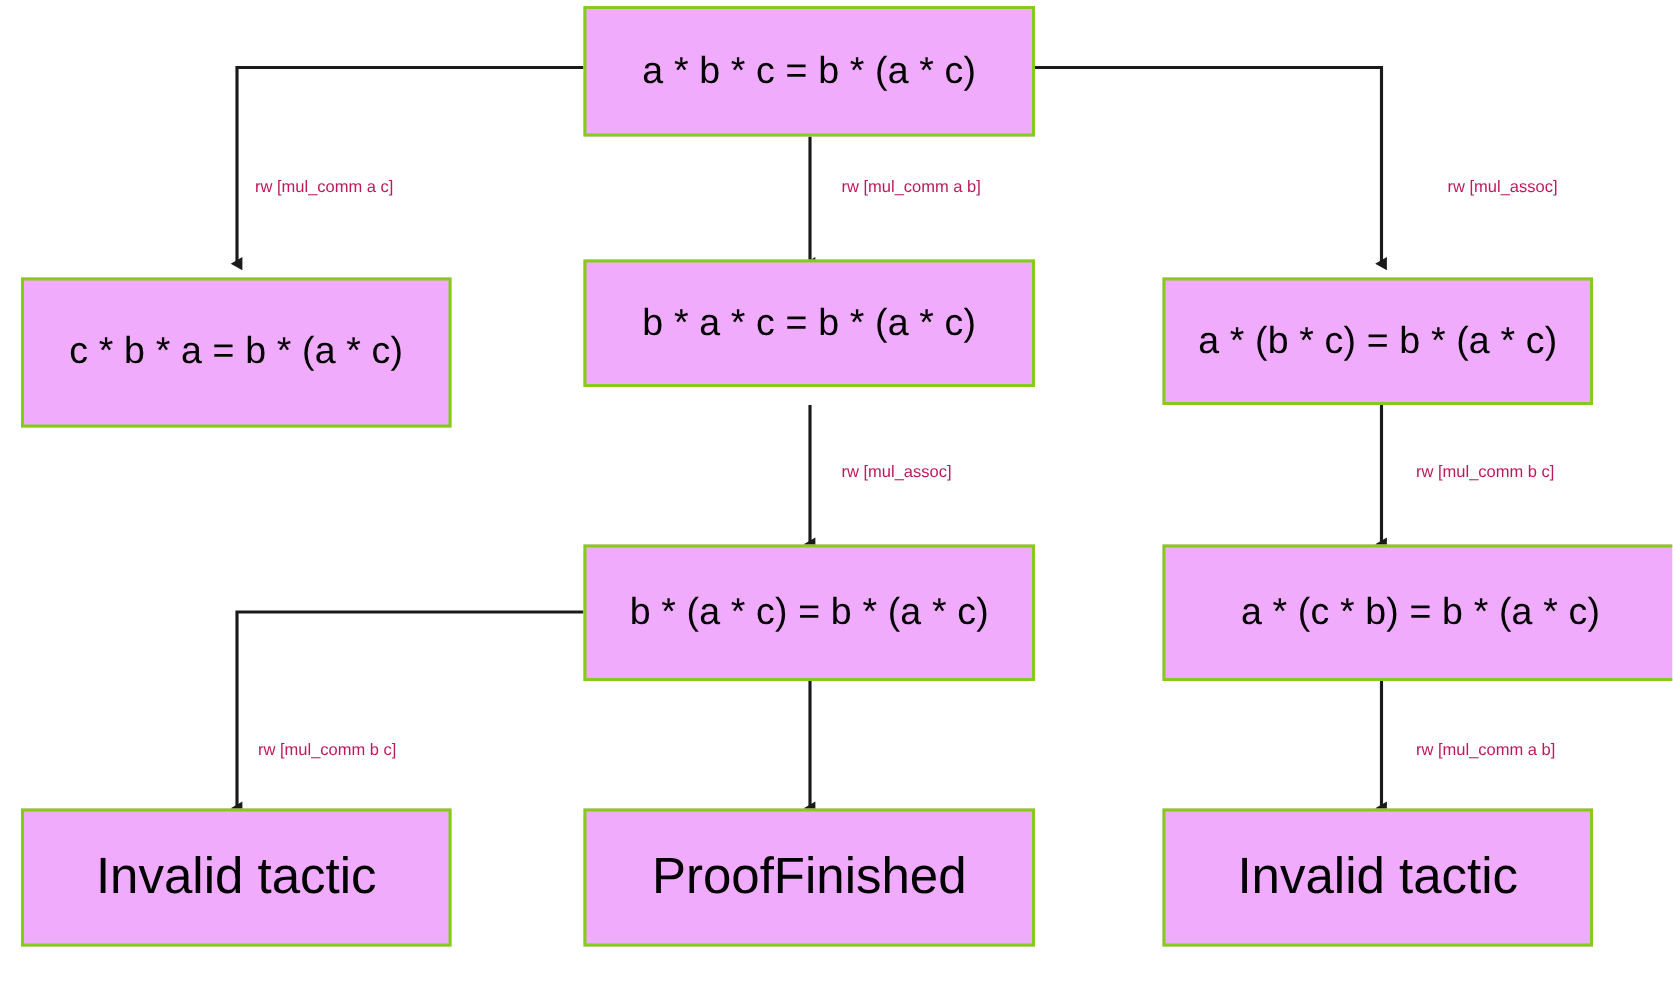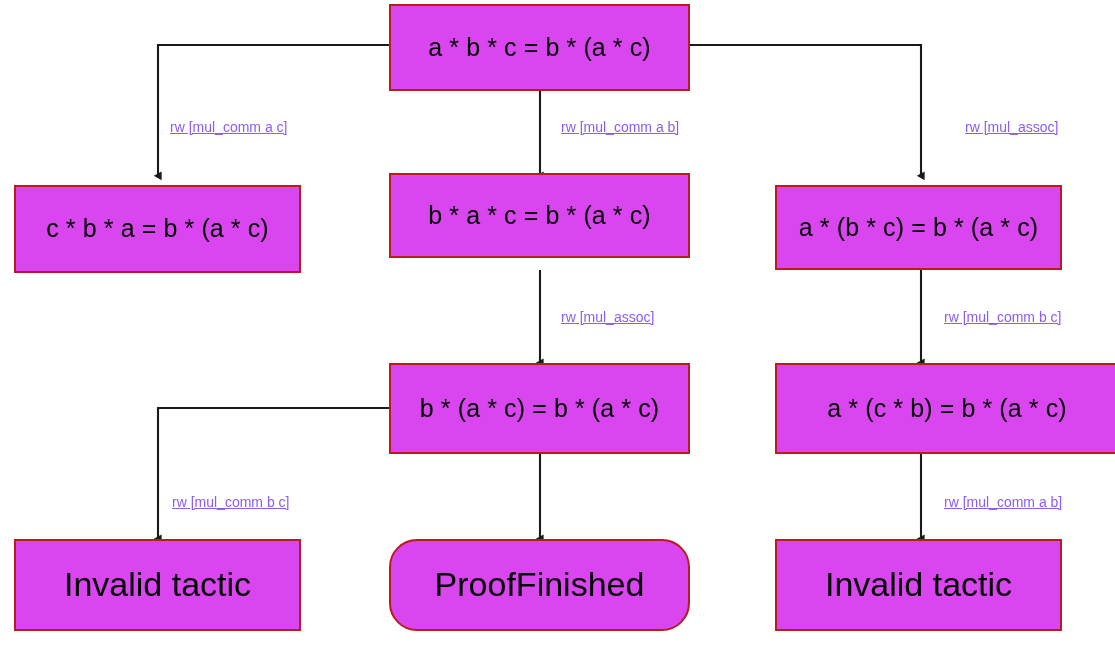--- a/index.html
+++ b/index.html
@@ -23,47 +23,46 @@
     position: absolute;
     left: 0;
     top: 0;
     width: 1115px;
     height: 659px;
     pointer-events: none;
   }
   .node {
     position: absolute;
     box-sizing: border-box;
-    background: #d946ef;
-    border: 2px solid #b91c1c;
+    background: #f0abfc;
+    border: 2px solid #84cc16;
     display: flex;
     align-items: center;
     justify-content: center;
     text-align: center;
     line-height: 1.1;
     white-space: nowrap;
   }
   .node .node-label {
     display: block;
     padding: 0 6px;
   }
   .node-goal .node-label {
     font-size: 25px;
     letter-spacing: 0.1px;
   }
   .node-terminal .node-label {
     font-size: 34px;
   }
   .edge-label {
     position: absolute;
-    font-size: 14px;
-    color: #8b5cf6;
+    font-size: 11px;
+    color: #be185d;
     white-space: nowrap;
     line-height: 1;
-    text-decoration: underline;
   }
 </style>
 </head>
 <body>
 
 <div id="canvas">
 
   <svg id="wires" viewBox="0 0 1115 659" width="1115" height="659" xmlns="http://www.w3.org/2000/svg">
     <defs>
       <marker id="arrow" markerWidth="10" markerHeight="10" refX="5.2" refY="4" orient="auto" markerUnits="userSpaceOnUse">
@@ -88,21 +87,21 @@
       <path d="M540,454 L540,539" marker-end="url(#arrow)"></path>
 
       <path d="M921,454 L921,539" marker-end="url(#arrow)"></path>
     </g>
   </svg>
 
   <div class="node node-goal" style="left:389px; top:4px; width:301px; height:87px;">
     <span class="node-label">a * b * c = b * (a * c)</span>
   </div>
 
-  <div class="node node-goal" style="left:14px; top:185px; width:287px; height:88px;">
+  <div class="node node-goal" style="left:14px; top:185px; width:287px; height:100px;">
     <span class="node-label">c * b * a = b * (a * c)</span>
   </div>
 
   <div class="node node-goal" style="left:389px; top:173px; width:301px; height:85px;">
     <span class="node-label">b * a * c = b * (a * c)</span>
   </div>
 
   <div class="node node-goal" style="left:389px; top:363px; width:301px; height:91px;">
     <span class="node-label">b * (a * c) = b * (a * c)</span>
   </div>
@@ -112,21 +111,21 @@
   </div>
 
   <div class="node node-goal" style="left:775px; top:363px; width:344px; height:91px;text-align:right;">
     <span class="node-label">a * (c * b) = b * (a * c)</span>
   </div>
 
   <div class="node node-terminal" style="left:14px; top:539px; width:287px; height:92px;">
     <span class="node-label">Invalid tactic</span>
   </div>
 
-  <div class="node node-terminal" style="left:389px; top:539px; width:301px; height:92px;border-radius:28px;">
+  <div class="node node-terminal" style="left:389px; top:539px; width:301px; height:92px;">
     <span class="node-label">ProofFinished</span>
   </div>
 
   <div class="node node-terminal" style="left:775px; top:539px; width:287px; height:92px;">
     <span class="node-label">Invalid tactic</span>
   </div>
 
   <div class="edge-label" style="left:170px; top:120px;">rw [mul_comm a c]</div>
 
   <div class="edge-label" style="left:561px; top:120px;">rw [mul_comm a b]</div>

